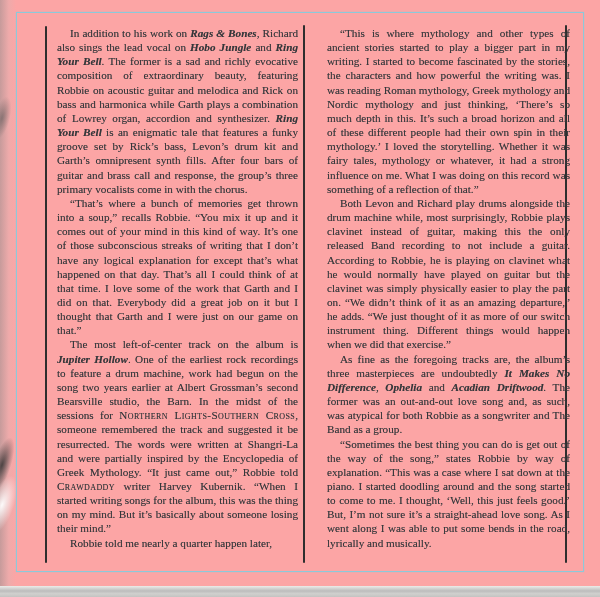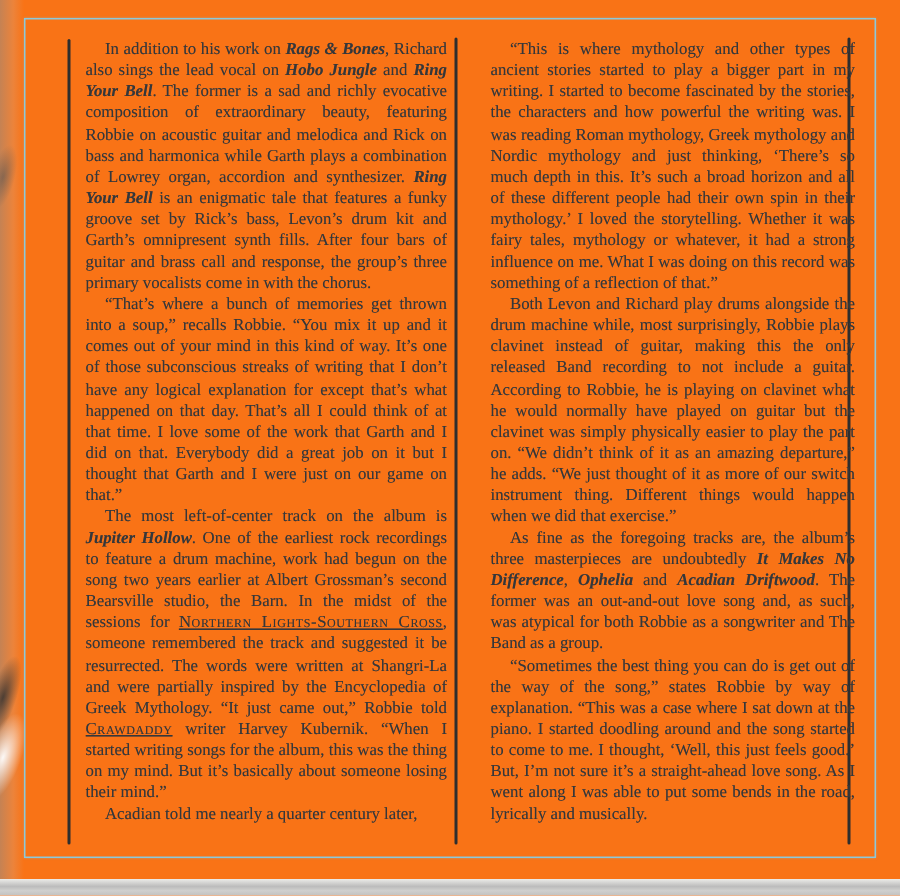--- a/index.html
+++ b/index.html
@@ -1,19 +1,19 @@
 <!DOCTYPE html>
 <html><head>
 <meta charset="utf-8">
 <title>Scanned Booklet Page</title>
 <style>
   html,body{margin:0;padding:0;background:#e8e8e6;}
   .scan{
     position:relative;width:600px;height:597px;overflow:hidden;
-    background:#f97316;
+    background:#fca5a5;
     font-family:"Liberation Serif", serif;
   }
   
   .edge-left{
     position:absolute;left:0;top:0;width:16px;height:586px;
     background:linear-gradient(to right, rgba(145,145,145,.5), rgba(190,190,190,.22) 55%, rgba(255,255,255,0));
     pointer-events:none;
   }
   .edge-blob-a{
     position:absolute;left:-6px;top:96px;width:16px;height:44px;border-radius:50%;
@@ -50,42 +50,42 @@
     position:absolute;top:26px;height:540px;overflow:hidden;
     font-size:11.2px;line-height:14.15px;color:#35373a;
     text-align:justify;
     text-shadow:0 0 .35px rgba(70,70,75,.55);
   }
   .col-left{left:57px;width:241px;}
   .col-right{left:327px;width:243px;}
   .col p{margin:0;padding:0;text-indent:13px;}
   .s-n{font-style:normal;}
   .s-title{font-weight:700;font-style:italic;}
-  .s-sc{font-variant:small-caps;letter-spacing:.4px;text-decoration:underline;}
+  .s-sc{font-variant:small-caps;letter-spacing:.4px;}
 </style>
 </head>
 <body>
 
 <div class="scan">
   <div class="edge-left"></div>
   <div class="edge-blob-a"></div>
   <div class="edge-blob-b"></div>
   <div class="edge-curl"></div>
 
   <div class="frame"></div>
 
   <div class="rule rule-left"></div>
   <div class="rule rule-mid"></div>
   <div class="rule rule-right"></div>
 
   <div class="col col-left">
       <p><span class="s-n">In addition to his work on </span><span class="s-title">Rags &amp; Bones</span><span class="s-n">, Richard also sings the lead vocal on </span><span class="s-title">Hobo Jungle</span><span class="s-n"> and </span><span class="s-title">Ring Your Bell</span><span class="s-n">. The former is a sad and richly evocative composition of extraordinary beauty, featuring Robbie on acoustic guitar and melodica and Rick on bass and harmonica while Garth plays a combination of Lowrey organ, accordion and synthesizer. </span><span class="s-title">Ring Your Bell</span><span class="s-n"> is an enigmatic tale that features a funky groove set by Rick’s bass, Levon’s drum kit and Garth’s omnipresent synth fills. After four bars of guitar and brass call and response, the group’s three primary vocalists come in with the chorus.</span></p>
       <p><span class="s-n">“That’s where a bunch of memories get thrown into a soup,” recalls Robbie. “You mix it up and it comes out of your mind in this kind of way. It’s one of those subconscious streaks of writing that I don’t have any logical explanation for except that’s what happened on that day. That’s all I could think of at that time. I love some of the work that Garth and I did on that. Everybody did a great job on it but I thought that Garth and I were just on our game on that.”</span></p>
       <p><span class="s-n">The most left-of-center track on the album is </span><span class="s-title">Jupiter Hollow</span><span class="s-n">. One of the earliest rock recordings to feature a drum machine, work had begun on the song two years earlier at Albert Grossman’s second Bearsville studio, the Barn. In the midst of the sessions for </span><span class="s-sc">Northern Lights-Southern Cross</span><span class="s-n">, someone remembered the track and suggested it be resurrected. The words were written at Shangri-La and were partially inspired by the Encyclopedia of Greek Mythology. “It just came out,” Robbie told </span><span class="s-sc">Crawdaddy</span><span class="s-n"> writer Harvey Kubernik. “When I started writing songs for the album, this was the thing on my mind. But it’s basically about someone losing their mind.”</span></p>
-      <p><span class="s-n">Acadian told me nearly a quarter century later,</span></p>
+      <p><span class="s-n">Robbie told me nearly a quarter happen later,</span></p>
     </div>
   <div class="col col-right">
       <p><span class="s-n">“This is where mythology and other types of ancient stories started to play a bigger part in my writing. I started to become fascinated by the stories, the characters and how powerful the writing was. I was reading Roman mythology, Greek mythology and Nordic mythology and just thinking, ‘There’s so much depth in this. It’s such a broad horizon and all of these different people had their own spin in their mythology.’ I loved the storytelling. Whether it was fairy tales, mythology or whatever, it had a strong influence on me. What I was doing on this record was something of a reflection of that.”</span></p>
       <p><span class="s-n">Both Levon and Richard play drums alongside the drum machine while, most surprisingly, Robbie plays clavinet instead of guitar, making this the only released Band recording to not include a guitar. According to Robbie, he is playing on clavinet what he would normally have played on guitar but the clavinet was simply physically easier to play the part on. “We didn’t think of it as an amazing departure,” he adds. “We just thought of it as more of our switch instrument thing. Different things would happen when we did that exercise.”</span></p>
       <p><span class="s-n">As fine as the foregoing tracks are, the album’s three masterpieces are undoubtedly </span><span class="s-title">It Makes No Difference</span><span class="s-n">, </span><span class="s-title">Ophelia</span><span class="s-n"> and </span><span class="s-title">Acadian Driftwood</span><span class="s-n">. The former was an out-and-out love song and, as such, was atypical for both Robbie as a songwriter and The Band as a group.</span></p>
       <p><span class="s-n">“Sometimes the best thing you can do is get out of the way of the song,” states Robbie by way of explanation. “This was a case where I sat down at the piano. I started doodling around and the song started to come to me. I thought, ‘Well, this just feels good.’ But, I’m not sure it’s a straight-ahead love song. As I went along I was able to put some bends in the road, lyrically and musically.</span></p>
     </div>
 
   <div class="edge-bottom"></div>
 </div>

